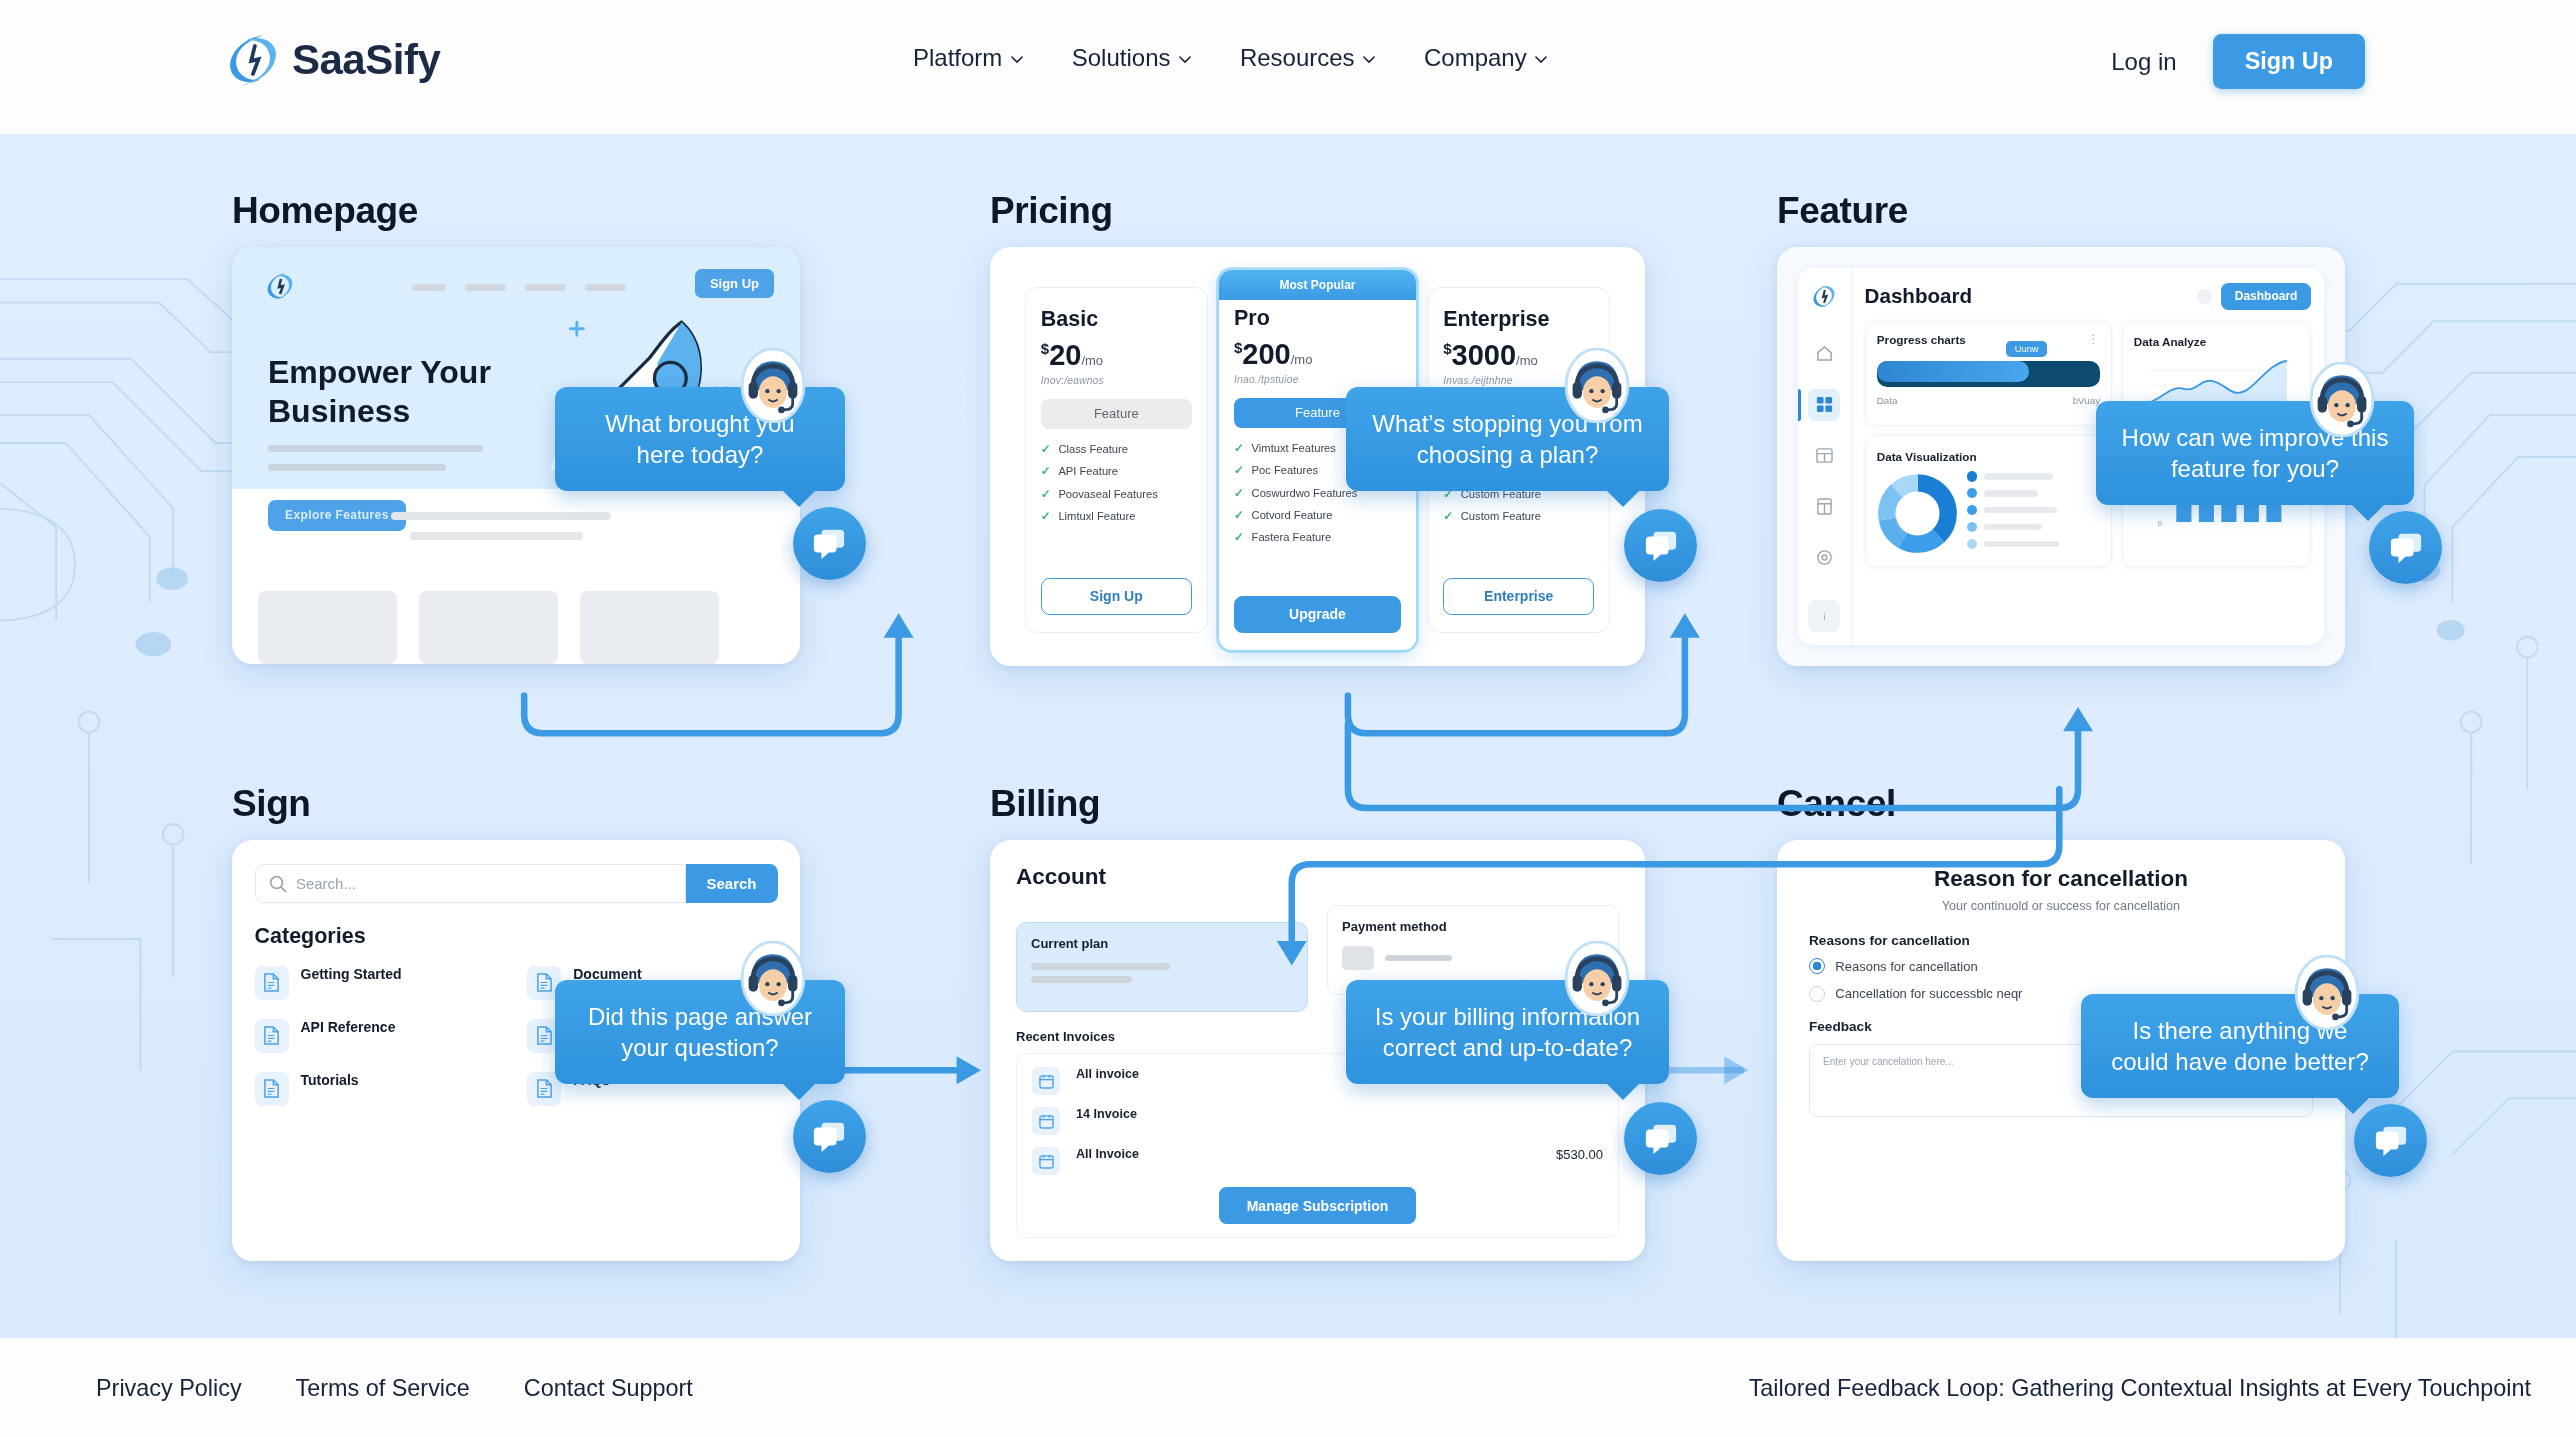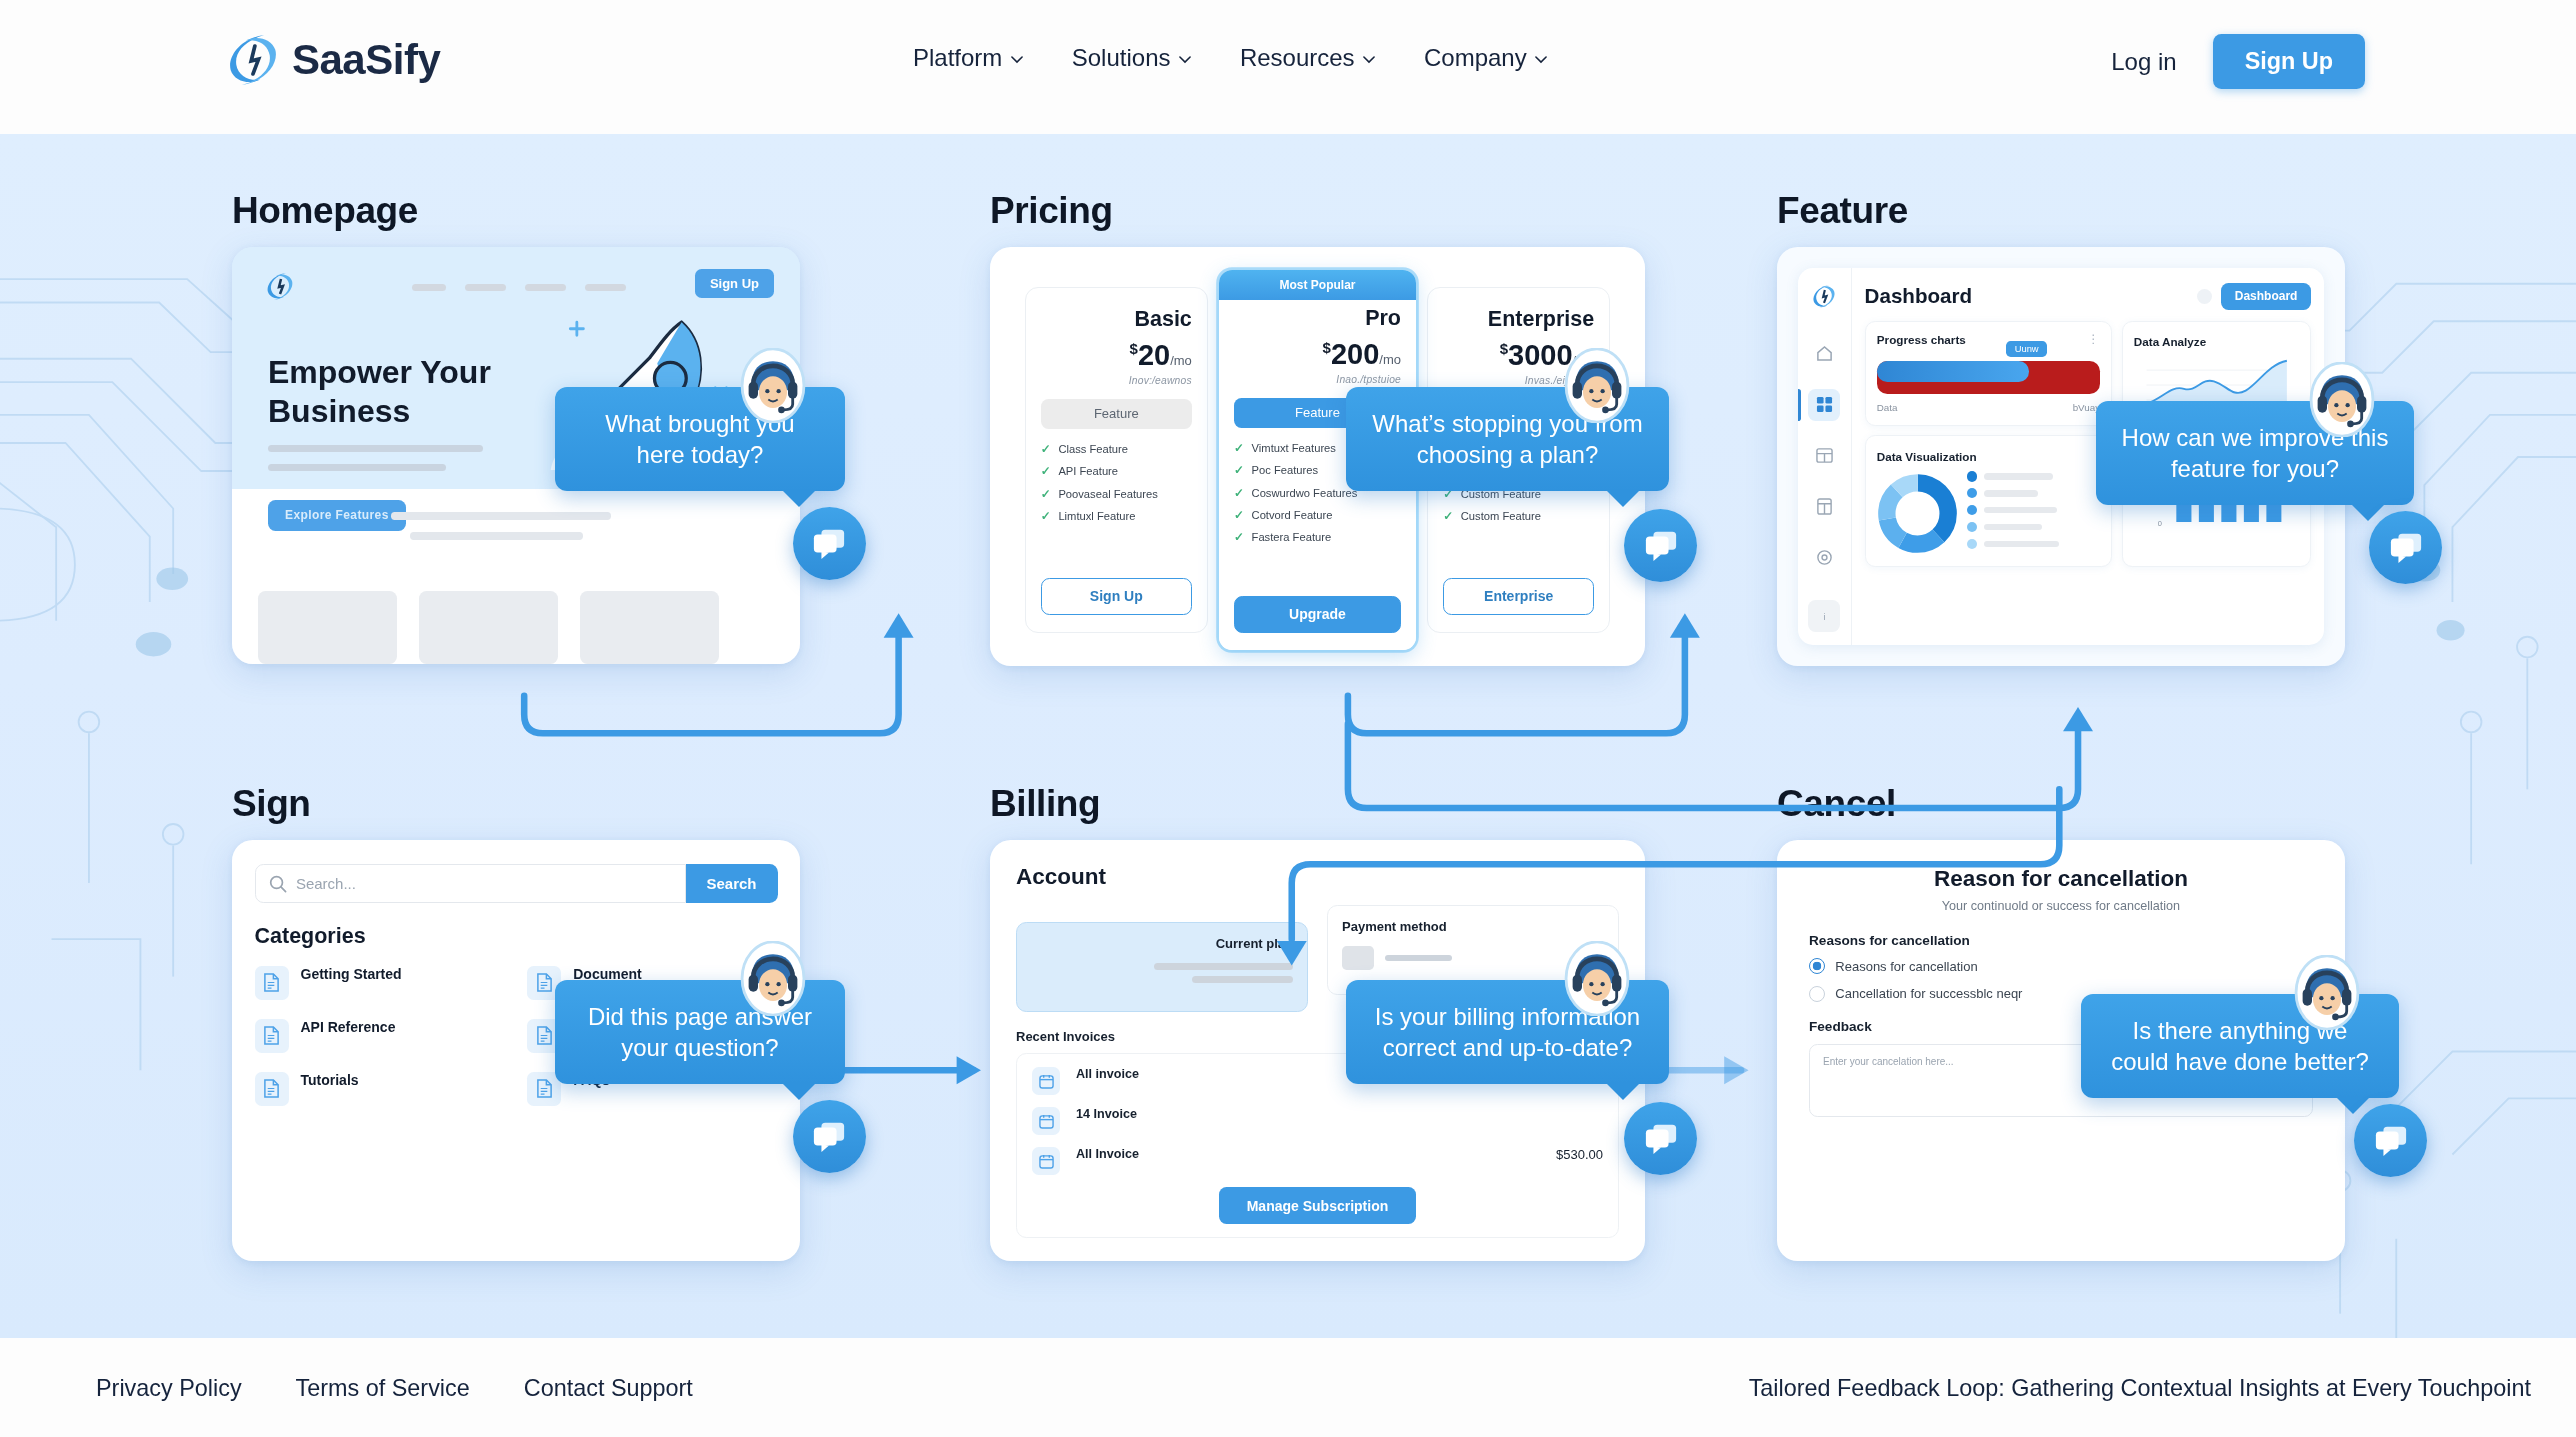--- a/index.html
+++ b/index.html
@@ -88,21 +88,21 @@
   }
   .hp-bodyline { position: absolute; height: 7.5px; border-radius: 3.7px; background: #e3e7ec; }
   .hp-tile { position: absolute; top: 344px; width: 139px; height: 73px; border-radius: 7.5px; background: #e9ecf0; }
 
   
   .pr-card { width: 655px; height: 419px; padding: 22.5px; }
   .plans { display: flex; justify-content: center; align-items: flex-start; gap: 11.2px; height: 100%; }
   .plan {
     width: 183px; border: 0.9px solid #ebeff3; border-radius: 13px;
     background: #fff; padding: 19px 15px 17px; position: relative;
-    display: flex; flex-direction: column; align-items: flex-end; height: 346px; margin-top: 17px;
+    display: flex; flex-direction: column; align-items: flex-start; height: 346px; margin-top: 17px;
   }
   .plan.pro {
     width: 197px; margin-top: 0; height: 380px; border: none;
     background: linear-gradient(180deg,#4fb3f0 0%, #3c9ae4 8%, #ffffff 8%, #ffffff 100%);
     border-radius: 13px; padding-top: 36px;
     box-shadow: 0 0 0 2.8px rgba(110,195,245,.55), 0 5.6px 20.6px rgba(60,154,228,.3);
     z-index: 3;
   }
   .popular-badge {
     position: absolute; top: 8.4px; left: 0; width: 100%;
@@ -137,21 +137,21 @@
   .side-ico { width: 32px; height: 32px; border-radius: 7.5px; display: flex; align-items: center; justify-content: center; }
   .side-ico.active { background: #e2f0fc; }
   .side-ico.active::before { content: ""; position: absolute; left: 0; width: 3.7px; height: 32px; background: #2f86d4; border-radius: 0 2.8px 2.8px 0; }
   .dash-main { flex: 1; padding: 15px 13px; }
   .dash-head { display: flex; align-items: center; justify-content: space-between; }
   .dash-title { font-size: 20.6px; font-weight: 700; color: #111b2b; }
   .dash-btn { background: #3c9ae4; color: #fff; font-size: 12px; font-weight: 600; padding: 6.6px 14px; border-radius: 7.5px; }
   .panels { display: flex; gap: 9.4px; margin-top: 11.2px; }
   .panel { background: #fff; border: 0.9px solid #eef2f6; border-radius: 10.3px; padding: 10.3px 11.2px; box-shadow: 0 1.9px 7.5px rgba(90,140,200,.07); }
   .panel-title { font-size: 11.7px; font-weight: 700; color: #16202e; }
-  .prog-track { margin-top: 15px; height: 33px; border-radius: 10.3px; background: #b91c1c; position: relative; text-decoration: underline; }
+  .prog-track { margin-top: 15px; height: 26px; border-radius: 10.3px; background: #0c4a6e; position: relative; text-decoration: underline; }
   .prog-fill { height: 20.6px; border-radius: 10.3px; background: linear-gradient(90deg,#2f86d4,#49a6ee); width: 68%; }
   .prog-tip { position: absolute; top: -20.6px; left: 58%; background: #3c9ae4; color: #fff; font-size: 9.4px; padding: 2.8px 8.4px; border-radius: 4.7px; }
   .prog-labels { display: flex; justify-content: space-between; margin-top: 7.5px; font-size: 9.8px; color: #8993a0; }
   .panel-row2 { display: flex; gap: 9.4px; margin-top: 9.4px; }
   .legend-row { display: flex; align-items: center; gap: 6.6px; margin-bottom: 6.6px; }
   .legend-dot { width: 10.3px; height: 10.3px; border-radius: 50%; }
   .legend-bar { height: 6.6px; border-radius: 3.7px; background: #e6e9ed; }
 
   
   .dc-card { width: 568px; height: 421px; padding: 24px 22.5px; }

